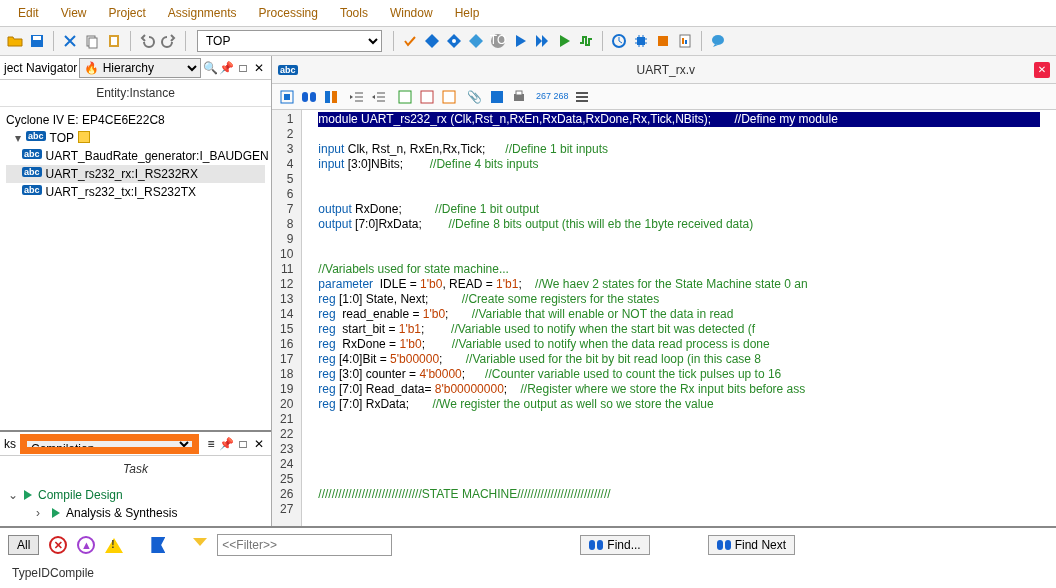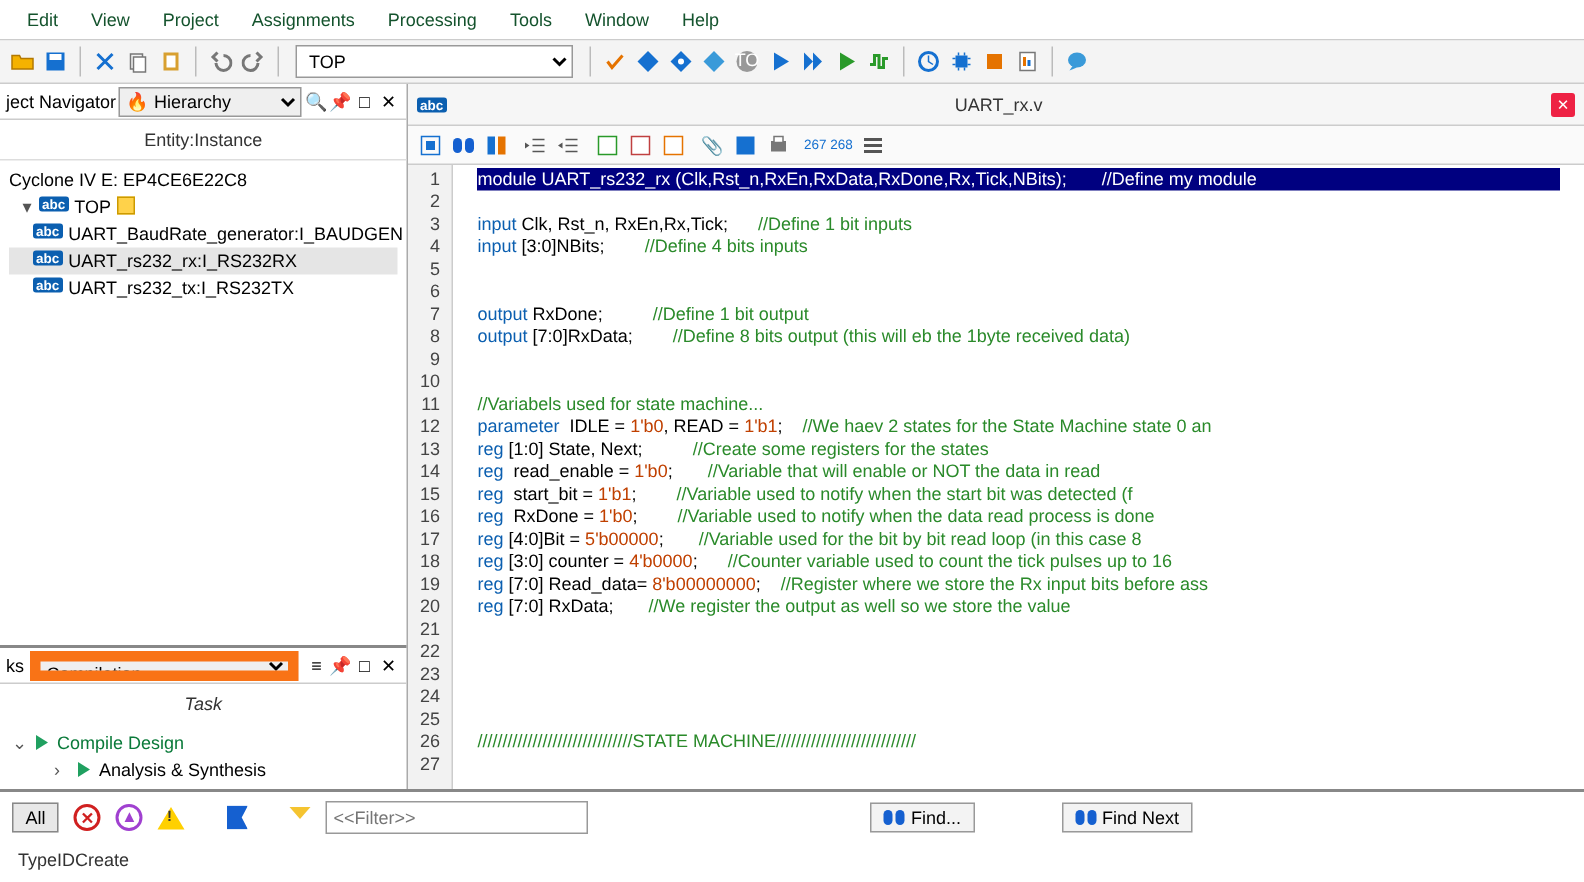--- a/index.html
+++ b/index.html
@@ -1,18 +1,18 @@
 <!DOCTYPE html>
 <html><head>
 <meta charset="utf-8">
 <style>
 * { margin:0; padding:0; box-sizing:border-box; font-family:"Segoe UI",Tahoma,sans-serif; font-size:12px; }
 body { width:1056px; height:588px; background:#f0f0f0; overflow:hidden; display:flex; flex-direction:column; }
 .menubar { display:flex; padding:4px 8px; background:#fff; border-bottom:1px solid #ccc; gap:2px; }
-.menubar span { padding:2px 10px; color:#14532d; cursor:default; }
+.menubar span { padding:2px 10px; color:#a16207; cursor:default; }
 .toolbar { display:flex; align-items:center; padding:3px 6px; background:#f4f4f4; border-bottom:1px solid #ccc; gap:4px; }
 .toolbar .sep { width:1px; height:20px; background:#bbb; margin:0 3px; }
 .tb-ico { width:18px; height:18px; display:flex; align-items:center; justify-content:center; cursor:pointer; }
 .tb-ico svg { width:16px; height:16px; }
 select.topdd { height:22px; width:185px; border:1px solid #999; background:#fff; padding:0 4px; margin:0 4px; }
 .body-row { display:flex; flex:1; min-height:0; }
 .left-pane { width:272px; display:flex; flex-direction:column; border-right:1px solid #aaa; background:#fff; }
 .pane-hdr { display:flex; align-items:center; padding:2px 4px; border-bottom:1px solid #ccc; gap:2px; height:24px; }
 .pane-hdr .lbl { white-space:nowrap; }
 .pane-hdr select { flex:1; height:20px; border:1px solid #999; }
@@ -409,15 +409,15 @@
       <div class="binoc">
           <span></span>
           <span></span>
         </div>
       <span>Find Next</span>
     </div>
   </div>
   <div class="msg-hdr">
     <span>Type</span>
     <span>ID</span>
-    <span>Create</span>
+    <span>Compile</span>
   </div>
 </div>
 
 </body></html>

